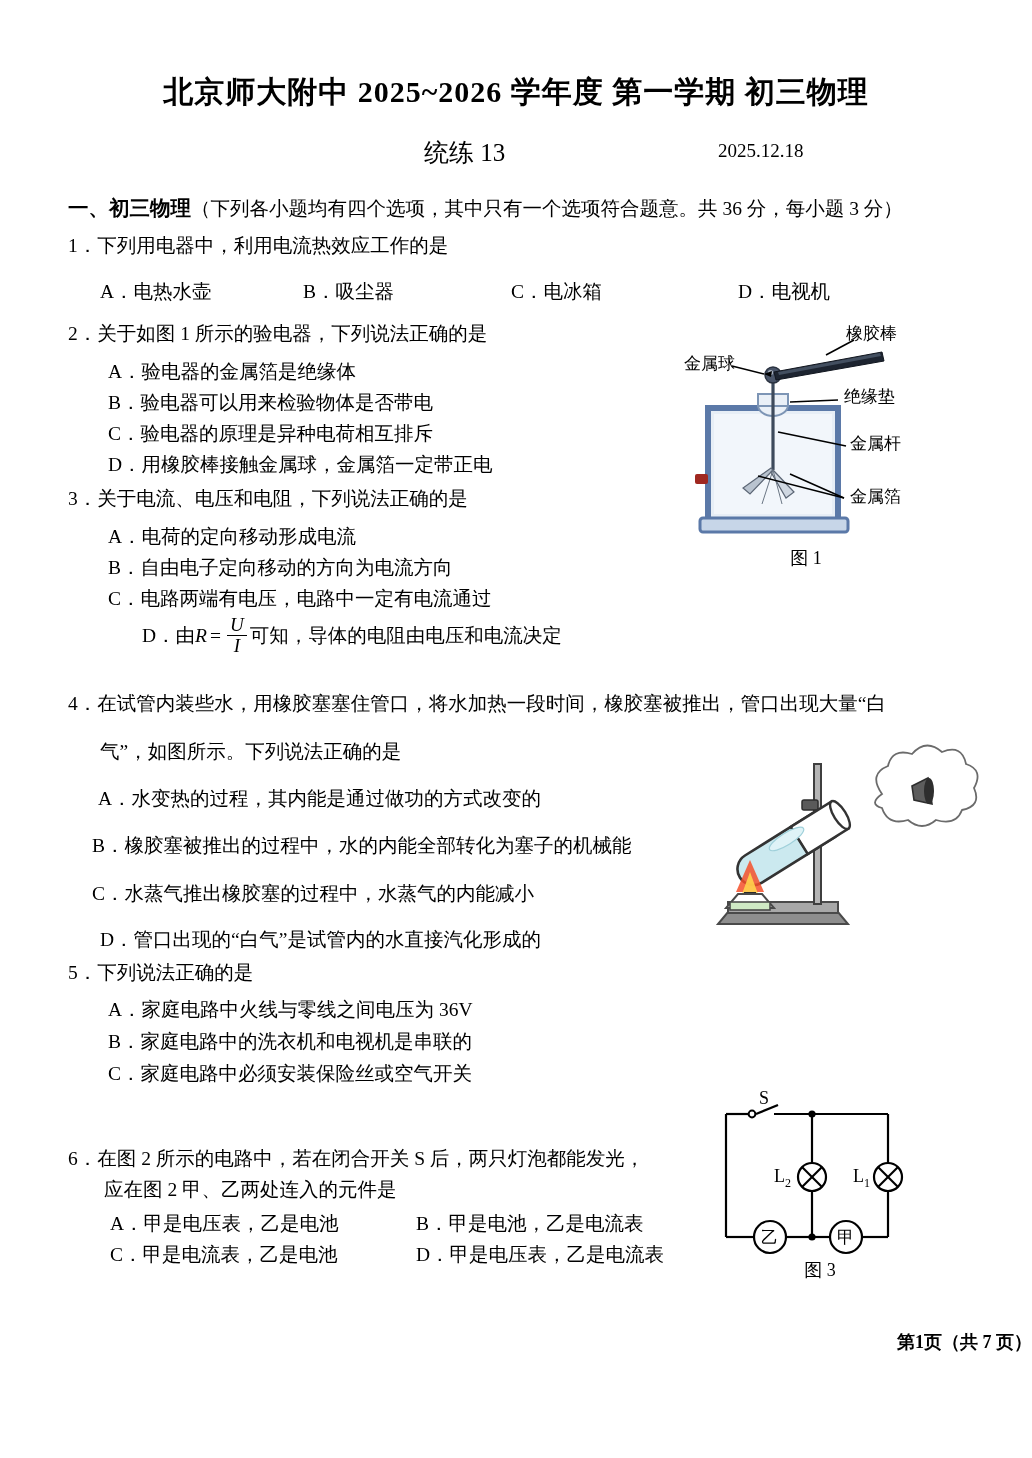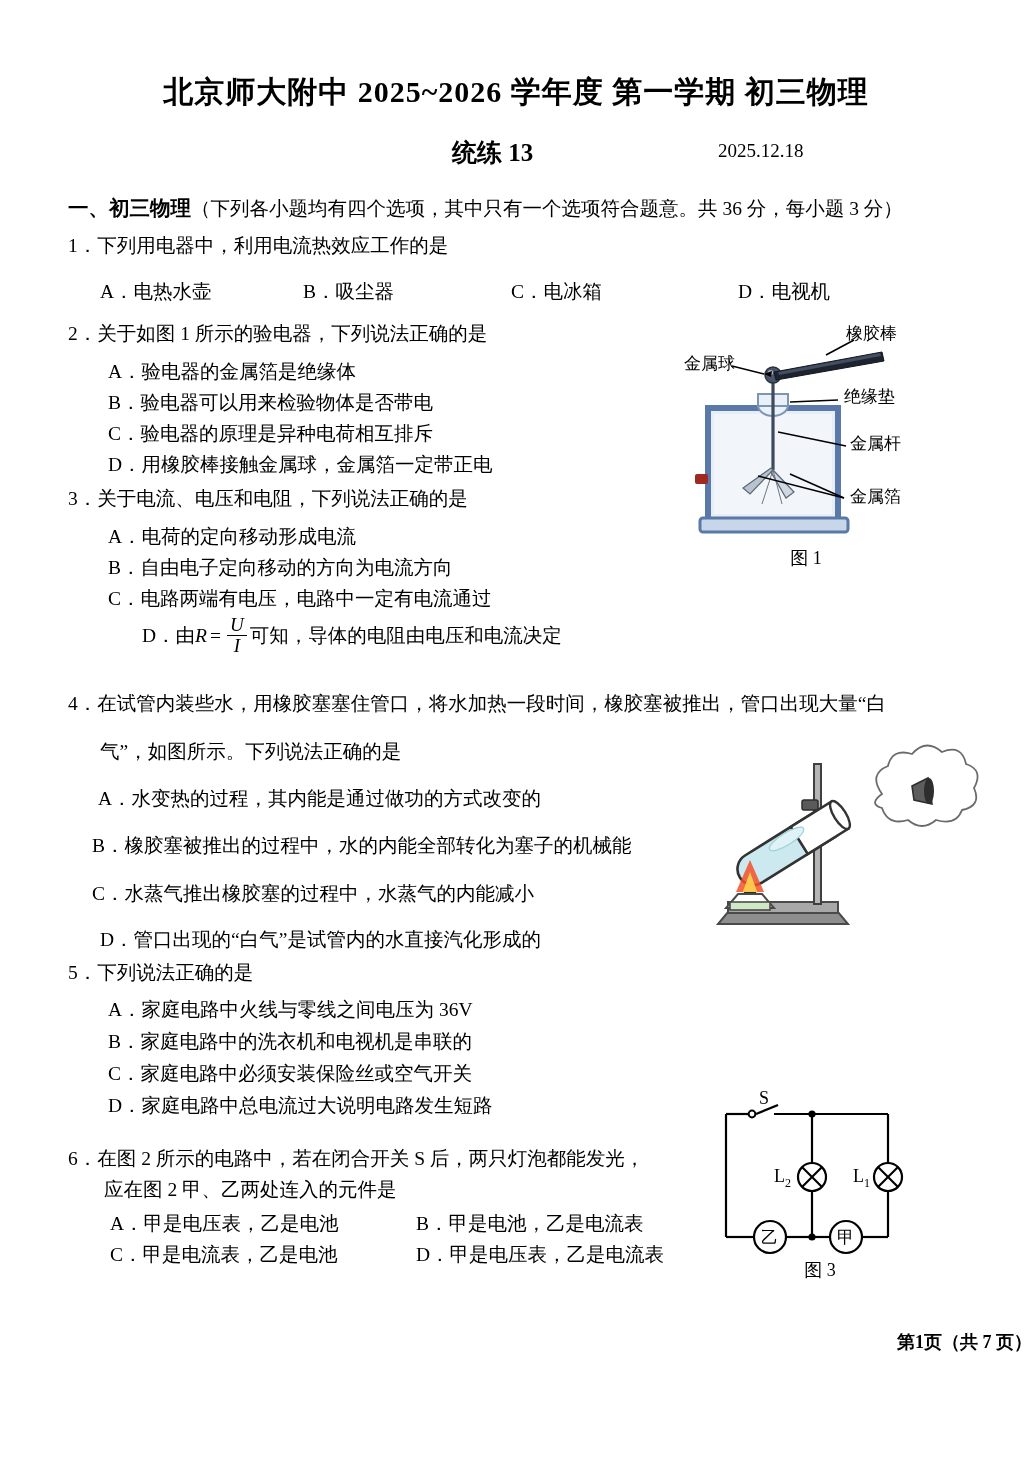--- a/index.html
+++ b/index.html
@@ -33,23 +33,23 @@
     letter-spacing: 1px;
   }
   .subtitle-row {
     position: absolute;
     left: 0; top: 136px;
     width: 1032px;
     height: 34px;
   }
   .subtitle-main {
     position: absolute;
-    left: 452px; top: 0;
+    left: 424px; top: 0;
     font-size: 25px;
-    font-weight: bold;
+    font-weight: normal;
     text-align: center;
   }
   .subtitle-date {
     position: absolute;
     left: 718px; top: 4px;
     font-size: 19px;
     font-weight: normal;
   }
 
   
@@ -263,21 +263,20 @@
       <ellipse cx="223" cy="49" rx="5" ry="13" fill="#2e2e2e"></ellipse>
     </svg>
   </div>
 
   <div class="qline" style="left:68px; top:961px;">
     <span class="qnum">5．</span><span>下列说法正确的是</span>
   </div>
   <div class="opt-inline" style="left:108px; top:996px;">A．家庭电路中火线与零线之间电压为 36V</div>
   <div class="opt-inline" style="left:108px; top:1028px;">B．家庭电路中的洗衣机和电视机是串联的</div>
   <div class="opt-inline" style="left:108px; top:1060px;">C．家庭电路中必须安装保险丝或空气开关</div>
-  <div class="opt-inline" style="left:108px; top:1092px;">D．家庭电路中总电流过大说明电路发生短路</div>
 
   <div class="qline" style="left:68px; top:1147px;">
     <span class="qnum">6．</span><span>在图 2 所示的电路中，若在闭合开关 S 后，两只灯泡都能发光，</span>
   </div>
   <div class="qline" style="left:104px; top:1178px;">应在图 2 甲、乙两处连入的元件是</div>
   <div class="opt-inline" style="left:110px; top:1210px;">A．甲是电压表，乙是电池</div>
   <div class="opt-inline" style="left:110px; top:1241px;">C．甲是电流表，乙是电池</div>
   <div class="opt-inline" style="left:416px; top:1210px;">B．甲是电池，乙是电流表</div>
   <div class="opt-inline" style="left:416px; top:1241px;">D．甲是电压表，乙是电流表</div>
 

